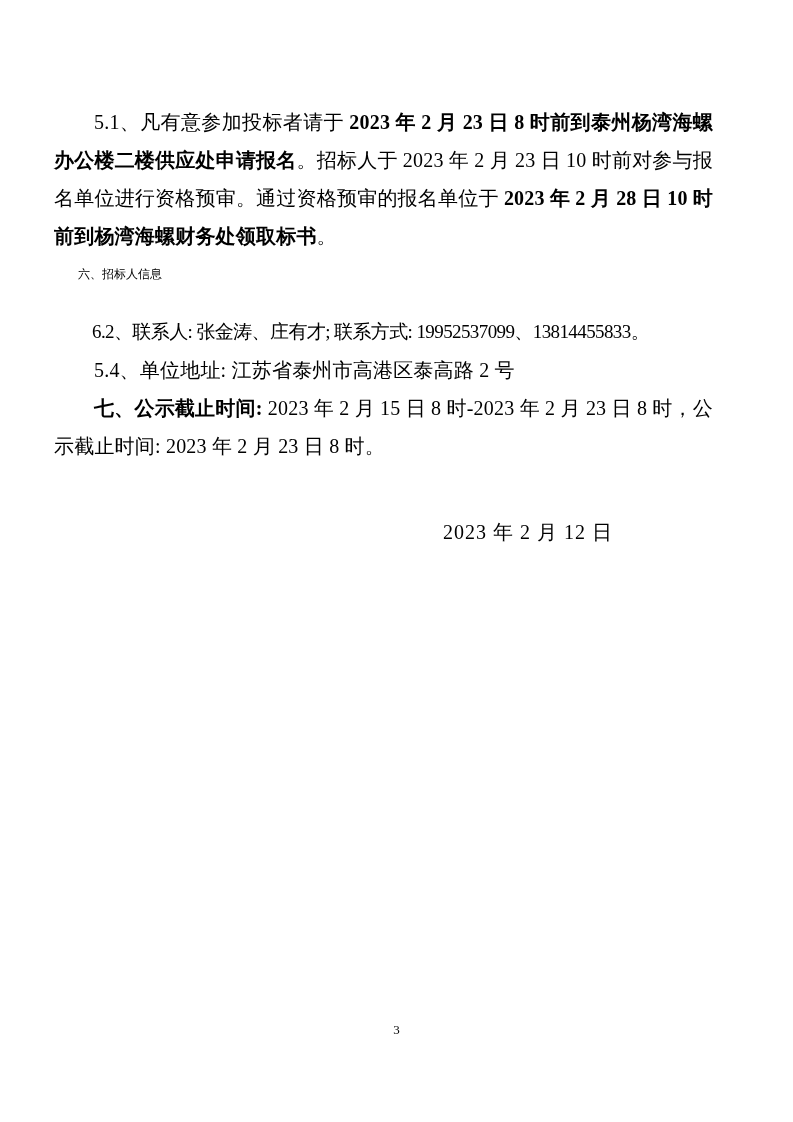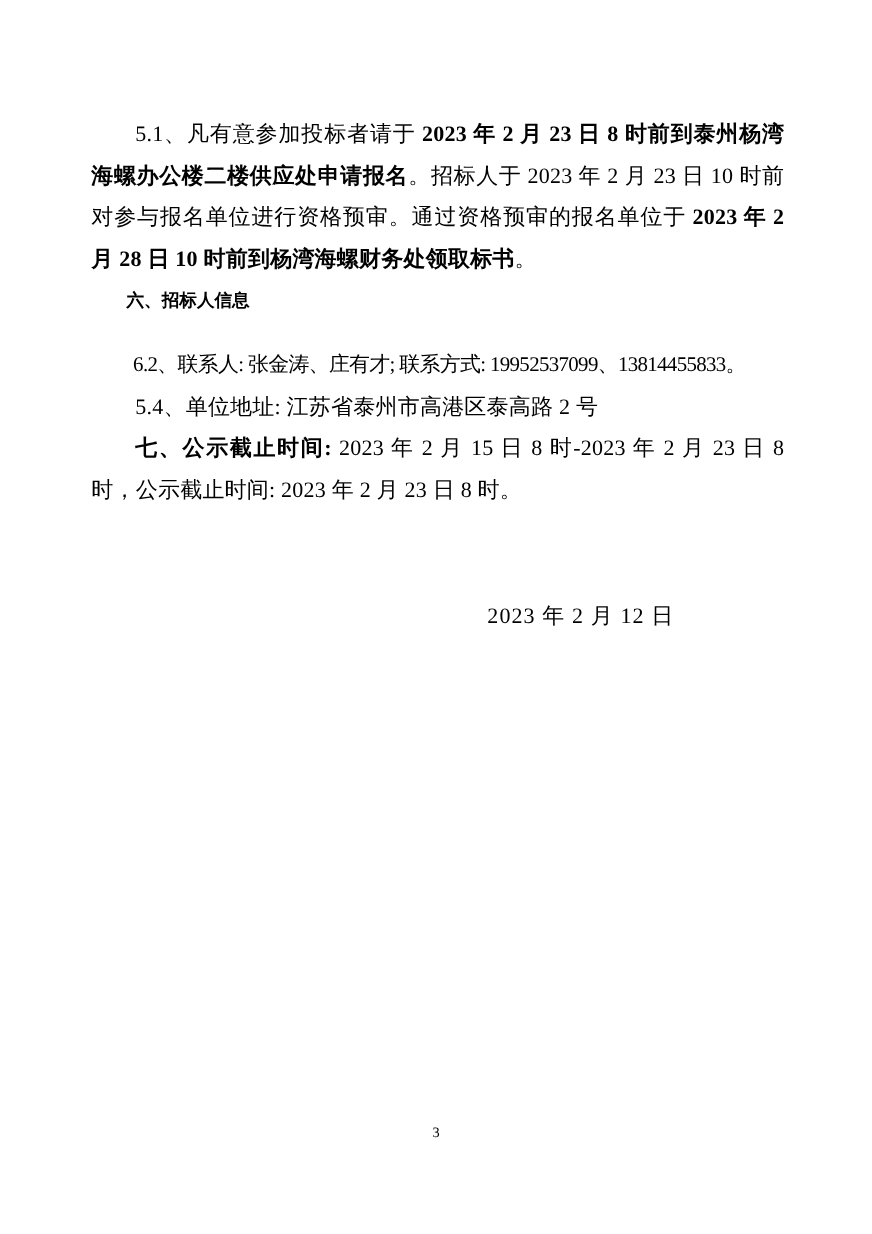--- a/index.html
+++ b/index.html
@@ -9,48 +9,48 @@
     height: 1122px;
     position: relative;
     font-family: "Liberation Serif", "DejaVu Serif", serif;
     color: #000000;
   }
   .page {
     position: relative;
     width: 793px;
     height: 1122px;
     background: #ffffff;
-    padding: 103px 80px 0 83px;
+    padding: 103px 80px 0 54px;
     overflow: hidden;
     border-radius: 17px;
   }
   .para {
     font-size: 20px;
     line-height: 38px;
     text-align: justify;
     text-indent: 2em;
     letter-spacing: 0.2px;
   }
   .para b, .para .bold { font-weight: 700; }
   .heading {
-    font-size: 16px;
+    font-size: 12px;
     line-height: 38px;
-    font-weight: 700;
+    font-weight: 400;
     text-indent: 2em;
   }
   .tight {
     font-size: 19px;
     letter-spacing: -0.6px;
     white-space: nowrap;
     text-indent: 2em;
     line-height: 38px;
     margin-top: 20px;
   }
   .date-line {
-    margin-top: 76px;
+    margin-top: 48px;
     font-size: 20px;
     line-height: 38px;
     text-align: right;
     padding-right: 100px;
     letter-spacing: 1px;
   }
   .page-number {
     position: absolute;
     top: 1022px;
     left: 0;

